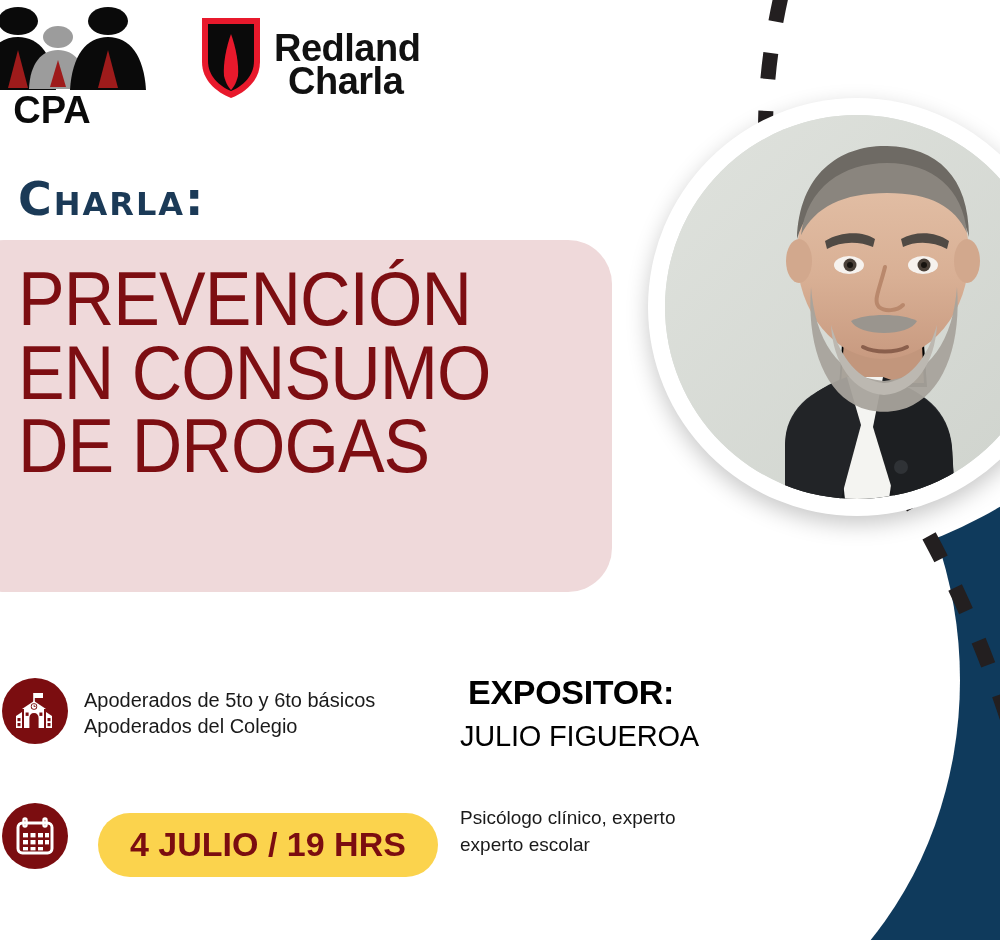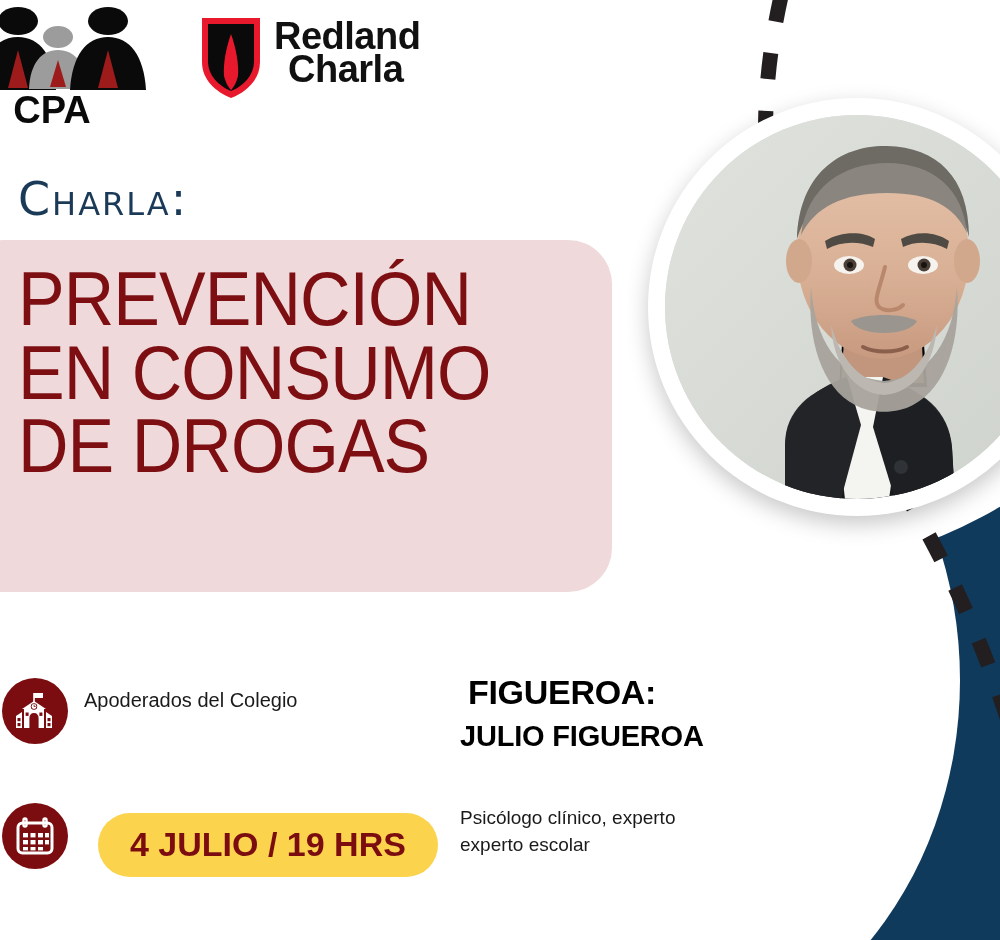--- a/index.html
+++ b/index.html
@@ -128,38 +128,38 @@
     top: 14px;
     width: 240px;
     height: 92px;
     z-index: 12;
     display: flex;
     align-items: flex-start;
   }
   .shield-svg { width: 66px; height: 86px; display: block; flex: none; }
   .redland-text {
     margin-left: 10px;
-    margin-top: 6px;
+    margin-top: 18px;
     font-weight: bold;
     font-size: 38px;
     line-height: 0.88;
     color: #111111;
     letter-spacing: -0.5px;
   }
   .redland-text .ln2 { display: block; padding-left: 14px; }
 
   
   .charla {
     position: absolute;
     left: 18px;
     top: 172px;
     z-index: 12;
     color: #1B3A57;
     font-size: 46px;
-    font-weight: normal;
+    font-weight: bold;
     letter-spacing: 2px;
     font-variant: small-caps;
     font-family: "DejaVu Sans", sans-serif;
   }
 
   
   .title-box {
     position: absolute;
     left: -40px;
     top: 240px;
@@ -237,21 +237,21 @@
     font-weight: bold;
     color: #000000;
     letter-spacing: -0.3px;
   }
   .expositor-name {
     position: absolute;
     left: 460px;
     top: 720px;
     z-index: 10;
     font-size: 29px;
-    font-weight: bold;
+    font-weight: normal;
     color: #000000;
     letter-spacing: -0.2px;
   }
   .expositor-bio {
     position: absolute;
     left: 460px;
     top: 805px;
     width: 410px;
     z-index: 10;
     font-size: 19px;
@@ -395,20 +395,21 @@
       <path d="M 32 20 L 38 24 L 38 36 L 32 36 Z" fill="#ffffff"></path>
       <rect x="3.5" y="26" width="3" height="3.2" fill="#7B0D10"></rect>
       <rect x="3.5" y="31" width="3" height="3.2" fill="#7B0D10"></rect>
       <rect x="33.5" y="26" width="3" height="3.2" fill="#7B0D10"></rect>
       <rect x="33.5" y="31" width="3" height="3.2" fill="#7B0D10"></rect>
       <rect x="11.6" y="20.5" width="3" height="3.4" fill="#7B0D10"></rect>
       <rect x="25.4" y="20.5" width="3" height="3.4" fill="#7B0D10"></rect>
     </svg>
   </div>
   <div class="audience-text">
+    <span>Apoderados de 5to y 6to básicos</span>
     <span>Apoderados del Colegio</span>
   </div>
 
   <div class="icon-circle" id="icon-calendar">
     <svg width="40" height="40" viewBox="0 0 40 40">
       <rect x="8.5" y="2.5" width="3" height="8" rx="1.5" fill="none" stroke="#ffffff" stroke-width="2.4"></rect>
       <rect x="28.5" y="2.5" width="3" height="8" rx="1.5" fill="none" stroke="#ffffff" stroke-width="2.4"></rect>
       <rect x="3" y="7" width="34" height="30" rx="4.5" fill="none" stroke="#ffffff" stroke-width="3"></rect>
       <g fill="#ffffff">
         <rect x="8" y="17" width="5" height="4.4"></rect>
@@ -420,20 +421,20 @@
         <rect x="23" y="24" width="5" height="4.4"></rect>
         <rect x="30" y="24" width="4" height="4.4"></rect>
         <rect x="8" y="31" width="5" height="3.4"></rect>
         <rect x="15.5" y="31" width="5" height="3.4"></rect>
         <rect x="23" y="31" width="5" height="3.4"></rect>
       </g>
     </svg>
   </div>
   <div class="date-pill">4 JULIO / 19 HRS</div>
 
-  <div class="expositor-label">FIGUEROA:</div>
+  <div class="expositor-label">EXPOSITOR:</div>
   <div class="expositor-name">JULIO FIGUEROA</div>
   <div class="expositor-bio">
     <span>Psicólogo clínico, experto</span>
     <span>experto escolar</span>
   </div>
 
 </div>
 
 </body></html>

